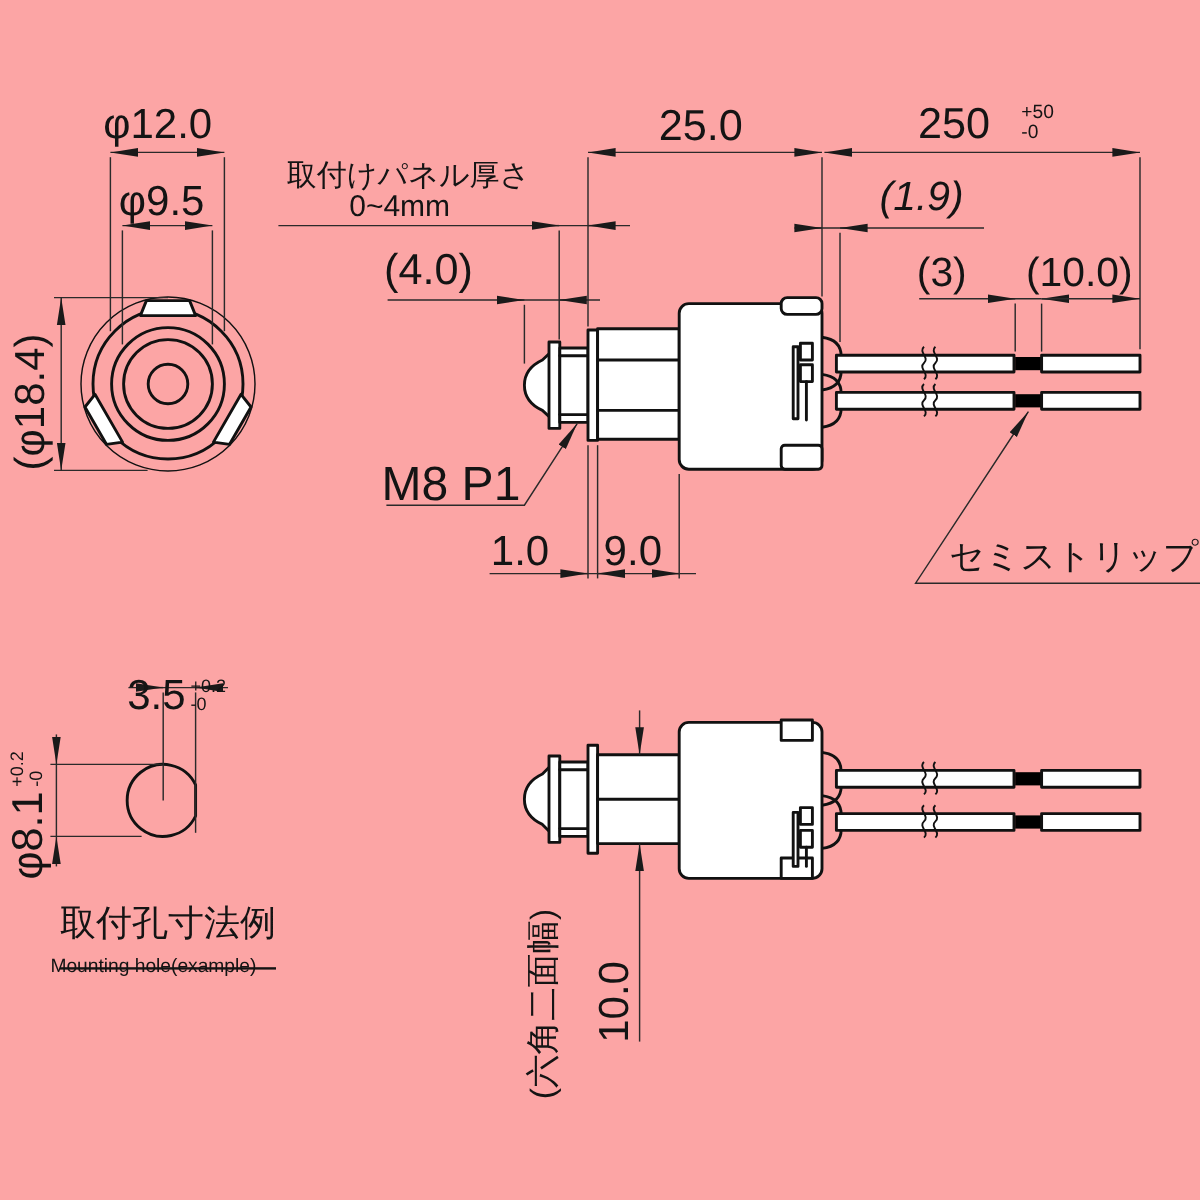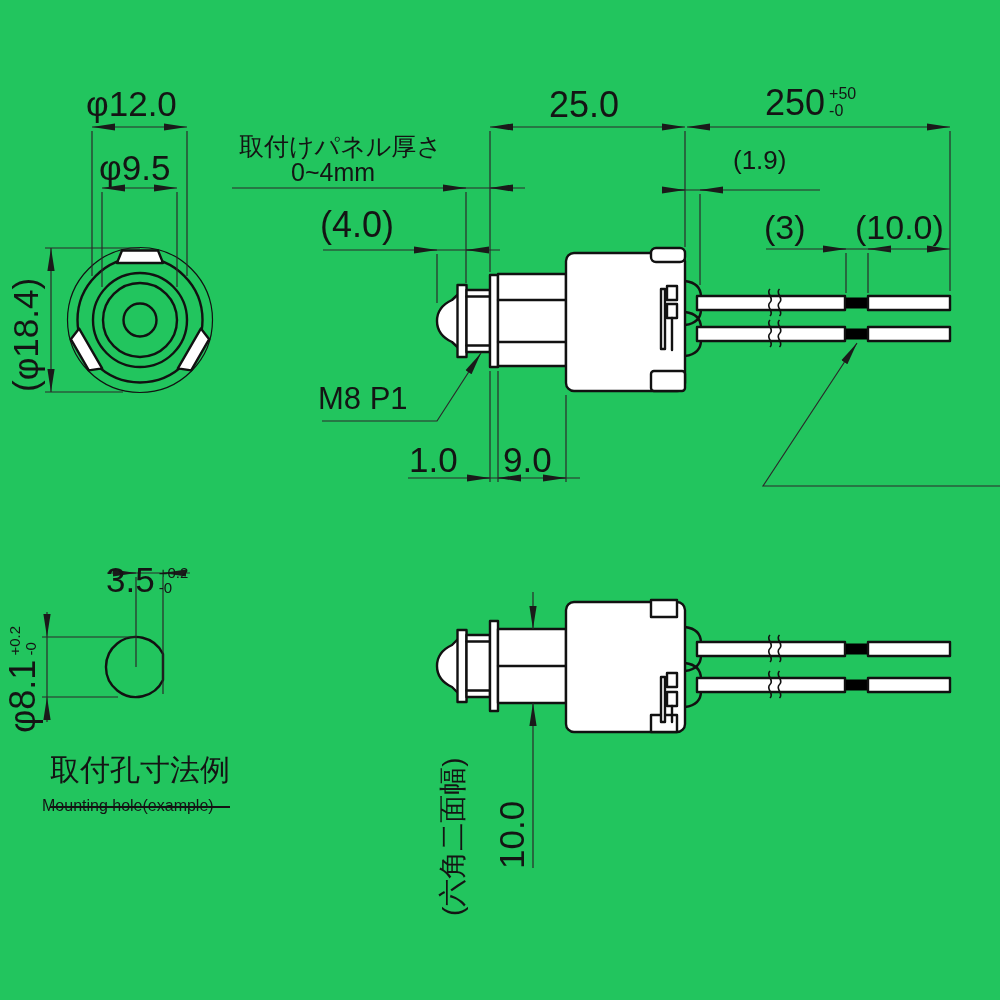--- a/index.html
+++ b/index.html
@@ -1,16 +1,16 @@
 <!DOCTYPE html>
 <html><head>
 <meta charset="utf-8">
 <style>
   html,body{margin:0;padding:0;background:#fff;}
-  #sheet{position:relative;width:1000px;height:1000px;background:#22c55e;overflow:hidden;
+  #sheet{position:relative;width:1000px;height:1000px;background:#fca5a5;overflow:hidden;
          font-family:"Liberation Sans","DejaVu Sans",sans-serif;color:#111;}
   svg{position:absolute;left:0;top:0;}
   .o{fill:none;stroke:#111;stroke-width:2.4;stroke-linejoin:round;stroke-linecap:round;}
   .of{fill:#fff;stroke:#111;stroke-width:2.4;stroke-linejoin:round;}
   .th{fill:none;stroke:#111;stroke-width:1.2;}
   .d{fill:none;stroke:#2a2a2a;stroke-width:1.2;}
   .blk{fill:#000;stroke:none;}
   .lbl{position:absolute;white-space:nowrap;line-height:1.05;color:#141414;}
   .rot{transform:rotate(-90deg);transform-origin:0 0;}
   .dimtxt{font-size:35px;}
@@ -192,34 +192,35 @@
 
 <div class="lbl dimtxt" style="left:86px;top:86px;">φ12.0</div>
 <div class="lbl dimtxt" style="left:99px;top:150px;">φ9.5</div>
 <div class="lbl dimtxt rot" style="left:8px;top:392px;">(φ18.4)</div>
 
 <div class="lbl" style="left:239px;top:133px;font-size:25px;">取付けパネル厚さ</div>
 <div class="lbl" style="left:291px;top:159px;font-size:25px;">0~4mm</div>
 <div class="lbl" style="left:320px;top:206px;font-size:36px;">(4.0)</div>
 <div class="lbl" style="left:549px;top:86px;font-size:36px;text-align:right;">25.0</div>
 
-<div class="lbl tolwrap" style="left:765px;top:84px;">
+<div class="lbl tolwrap" style="left:765px;top:84px;gap:22px;">
   <span style="font-size:36px;">250</span>
   <span class="tol">
     <span>+50</span>
     <span>-0</span>
   </span>
 </div>
 
-<div class="lbl" style="left:733px;top:147px;font-size:26px;">(1.9)</div>
+<div class="lbl" style="left:733px;top:147px;font-size:34px;font-style:italic;">(1.9)</div>
 <div class="lbl" style="left:764px;top:210px;font-size:34px;">(3)</div>
 <div class="lbl" style="left:855px;top:210px;font-size:34px;">(10.0)</div>
-<div class="lbl" style="left:318px;top:383px;font-size:31px;">M8 P1</div>
+<div class="lbl" style="left:318px;top:383px;font-size:40px;">M8 P1</div>
 <div class="lbl" style="left:409px;top:442px;font-size:35px;">1.0</div>
 <div class="lbl" style="left:503px;top:442px;font-size:35px;">9.0</div>
+<div class="lbl" style="left:791px;top:449px;font-size:29px;">セミストリップ</div>
 
 <div class="lbl rot" style="left:438px;top:916px;font-size:28px;">(六角二面幅)</div>
 <div class="lbl rot" style="left:494px;top:869px;font-size:35px;">10.0</div>
 
 <div class="lbl tolwrap" style="left:106px;top:531px;margin-top:31px;">
   <span style="font-size:35px;">3.5</span>
   <span class="tol" style="font-size:15px;">
     <span>+0.2</span>
     <span>-0</span>
   </span>

